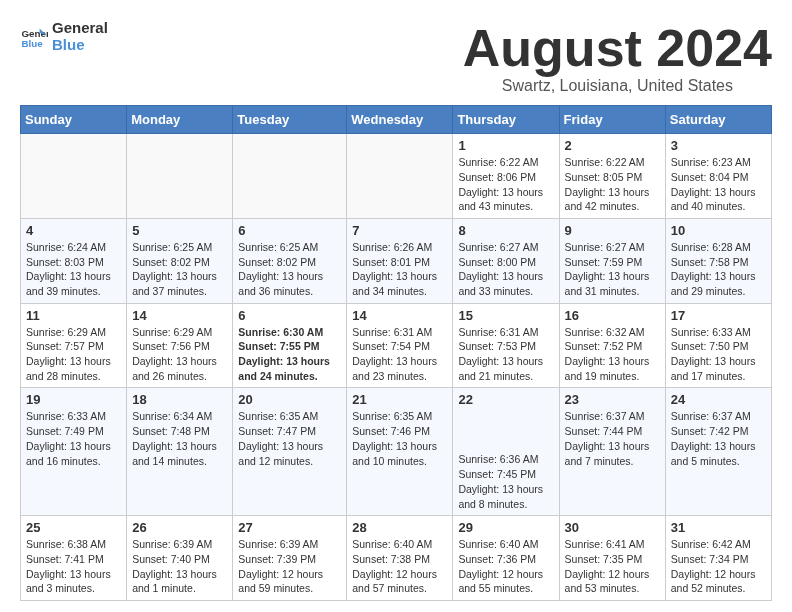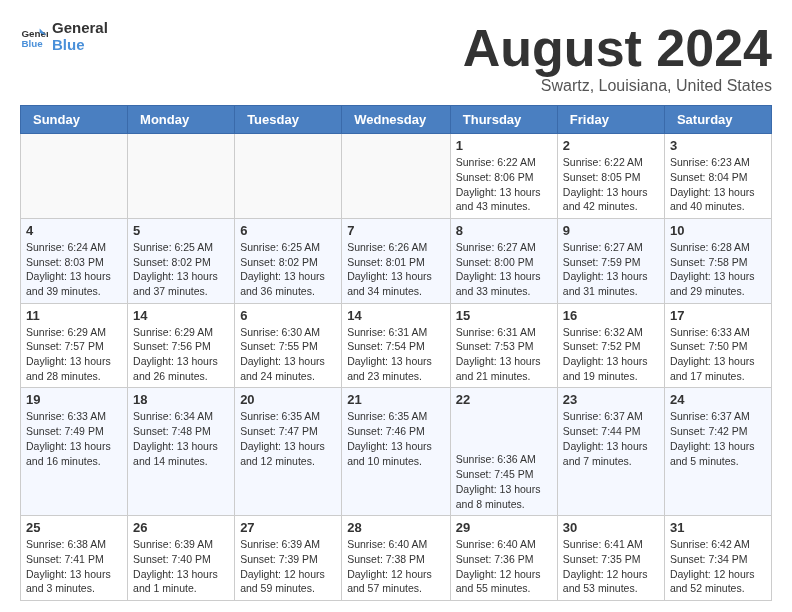--- a/index.html
+++ b/index.html
@@ -30,30 +30,31 @@
     }
     .month-title {
       font-size: 52px;
       font-weight: bold;
       color: #333;
       line-height: 1.1;
     }
     .subtitle {
       font-size: 16px;
       color: #555;
+      text-align: center;
     }
     table {
       width: 100%;
       border-collapse: collapse;
       font-size: 11px;
     }
     thead tr th {
       background-color: #4a7fc1;
       color: #fff;
-      padding: 6px 12px;
+      padding: 6px 4px;
       text-align: left;
       font-size: 13px;
       font-weight: bold;
       border: 1px solid #3a6aaa;
     }
     tbody tr td {
       border: 1px solid #ccc;
       vertical-align: top;
       padding: 4px 5px;
       min-height: 80px;
@@ -200,21 +201,21 @@
         </td>
         <td>
           <div class="day-number">14</div>
           <div class="day-info" style="white-space: pre-line;">Sunrise: 6:29 AM
 Sunset: 7:56 PM
 Daylight: 13 hours
 and 26 minutes.</div>
         </td>
         <td>
           <div class="day-number">6</div>
-          <div class="day-info" style="white-space: pre-line;">Sunrise: 6:30 AM
+          <div class="day-info" style="white-space: pre-line; font-weight: bold;">Sunrise: 6:30 AM
 Sunset: 7:55 PM
 Daylight: 13 hours
 and 24 minutes.</div>
         </td>
         <td>
           <div class="day-number">14</div>
           <div class="day-info" style="white-space: pre-line;">Sunrise: 6:31 AM
 Sunset: 7:54 PM
 Daylight: 13 hours
 and 23 minutes.</div>

